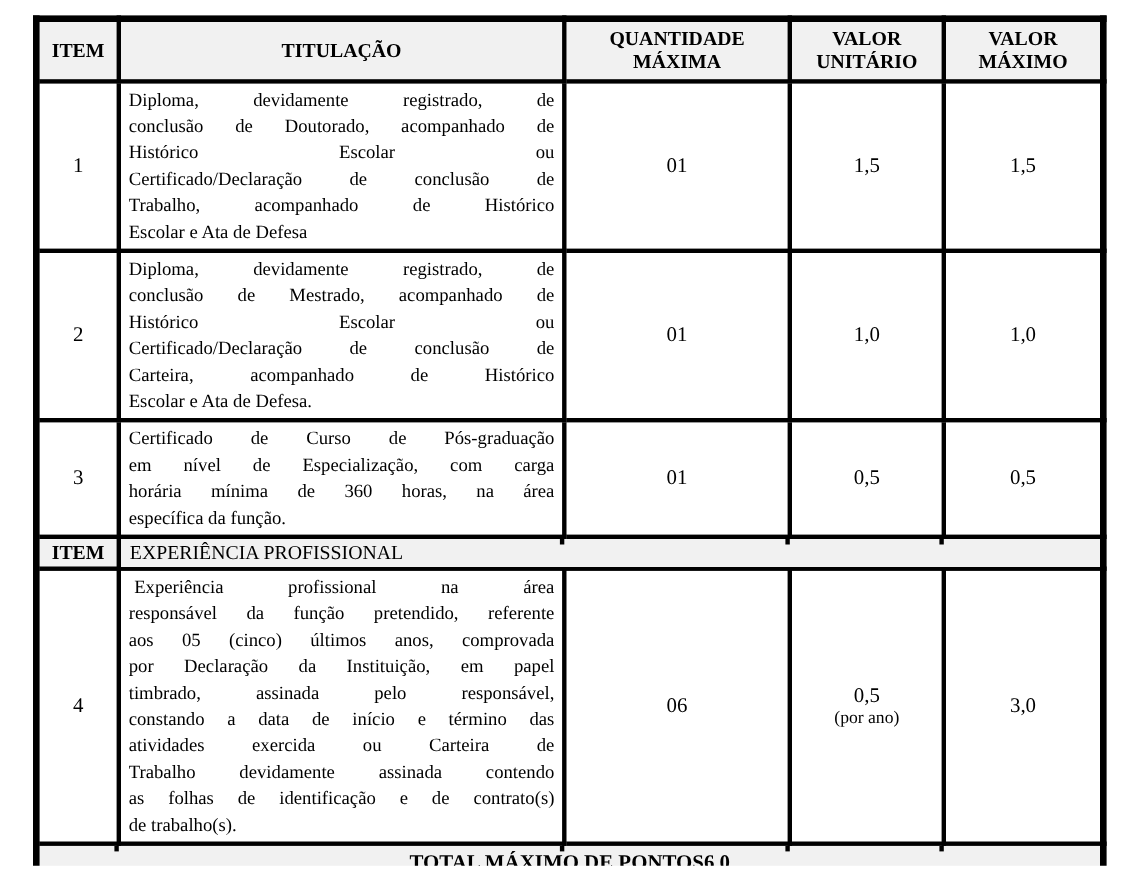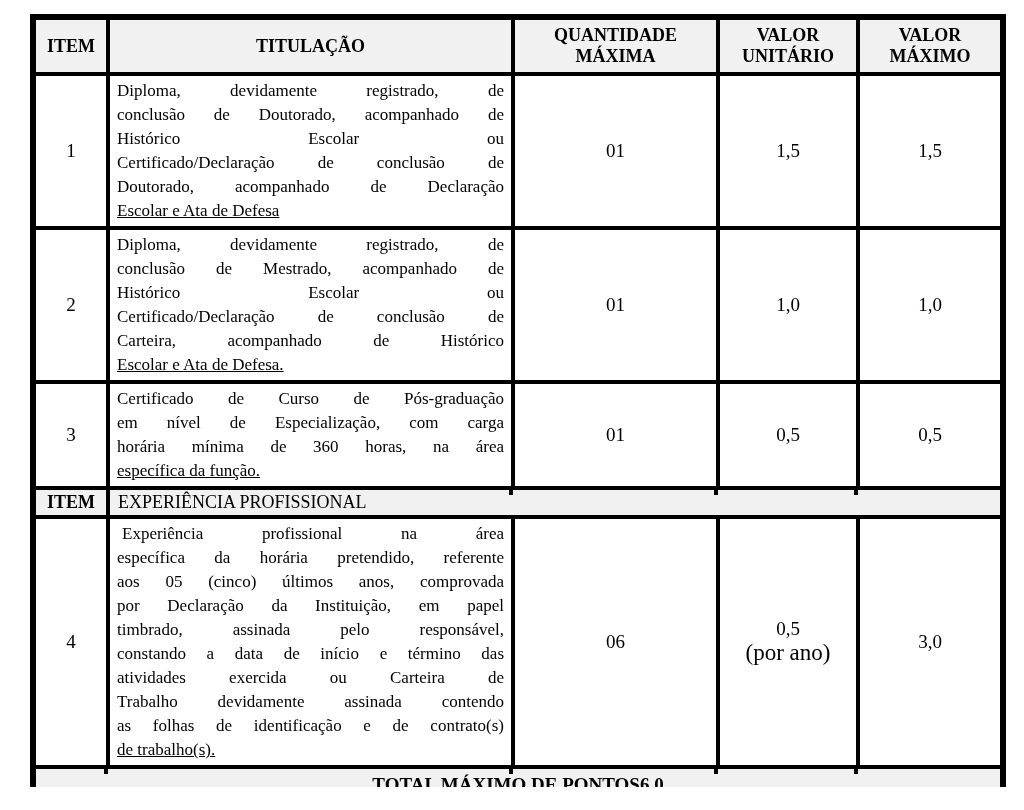--- a/index.html
+++ b/index.html
@@ -35,38 +35,37 @@
     font-size: 18px;
     line-height: 1.18;
     text-align: center;
     padding: 5px 2px;
   }
   
   .num-cell, .val-cell {
     text-align: center;
     font-size: 19px;
   }
-  .val-note { font-size: 23px; }
+  .val-note { font-size: 16px; }
   
   .desc-cell {
     vertical-align: top;
     padding: 3px 7px 3px 7px;
     font-size: 17px;
   }
   .jl {
     text-align: justify;
     text-align-last: justify;
     -moz-text-align-last: justify;
     line-height: 24px;
     white-space: normal;
   }
   .jl.last {
     text-align: left;
     text-align-last: left;
-    text-decoration: underline;
     -moz-text-align-last: left;
   }
   .jl.indent1 { text-indent: 5px; }
   
   .section-item-cell {
     background: #f1f1f1;
     font-weight: bold;
     font-size: 18px;
     text-align: center;
     padding: 2px 0;
@@ -120,21 +119,21 @@
       <th>VALOR MÁXIMO</th>
     </tr>
 
     <tr>
       <td class="num-cell">1</td>
       <td class="desc-cell">
         <div class="jl">Diploma, devidamente registrado, de</div>
         <div class="jl">conclusão de Doutorado, acompanhado de</div>
         <div class="jl">Histórico Escolar ou</div>
         <div class="jl">Certificado/Declaração de conclusão de</div>
-        <div class="jl">Doutorado, acompanhado de Declaração</div>
+        <div class="jl">Trabalho, acompanhado de Histórico</div>
         <div class="jl last">Escolar e Ata de Defesa</div>
       </td>
       <td class="val-cell">01</td>
       <td class="val-cell">1,5</td>
       <td class="val-cell">1,5</td>
     </tr>
 
     <tr>
       <td class="num-cell">2</td>
       <td class="desc-cell">
@@ -170,21 +169,21 @@
         <span class="tick" style="left:399px"></span>
         <span class="tick" style="left:604px"></span>
         <span class="tick" style="left:744px"></span>
       </td>
     </tr>
 
     <tr>
       <td class="num-cell">4</td>
       <td class="desc-cell">
         <div class="jl indent1">Experiência profissional na área</div>
-        <div class="jl">específica da horária pretendido, referente</div>
+        <div class="jl">responsável da função pretendido, referente</div>
         <div class="jl">aos 05 (cinco) últimos anos, comprovada</div>
         <div class="jl">por Declaração da Instituição, em papel</div>
         <div class="jl">timbrado, assinada pelo responsável,</div>
         <div class="jl">constando a data de início e término das</div>
         <div class="jl">atividades exercida ou Carteira de</div>
         <div class="jl">Trabalho devidamente assinada contendo</div>
         <div class="jl">as folhas de identificação e de contrato(s)</div>
         <div class="jl last">de trabalho(s).</div>
       </td>
       <td class="val-cell">06</td>

